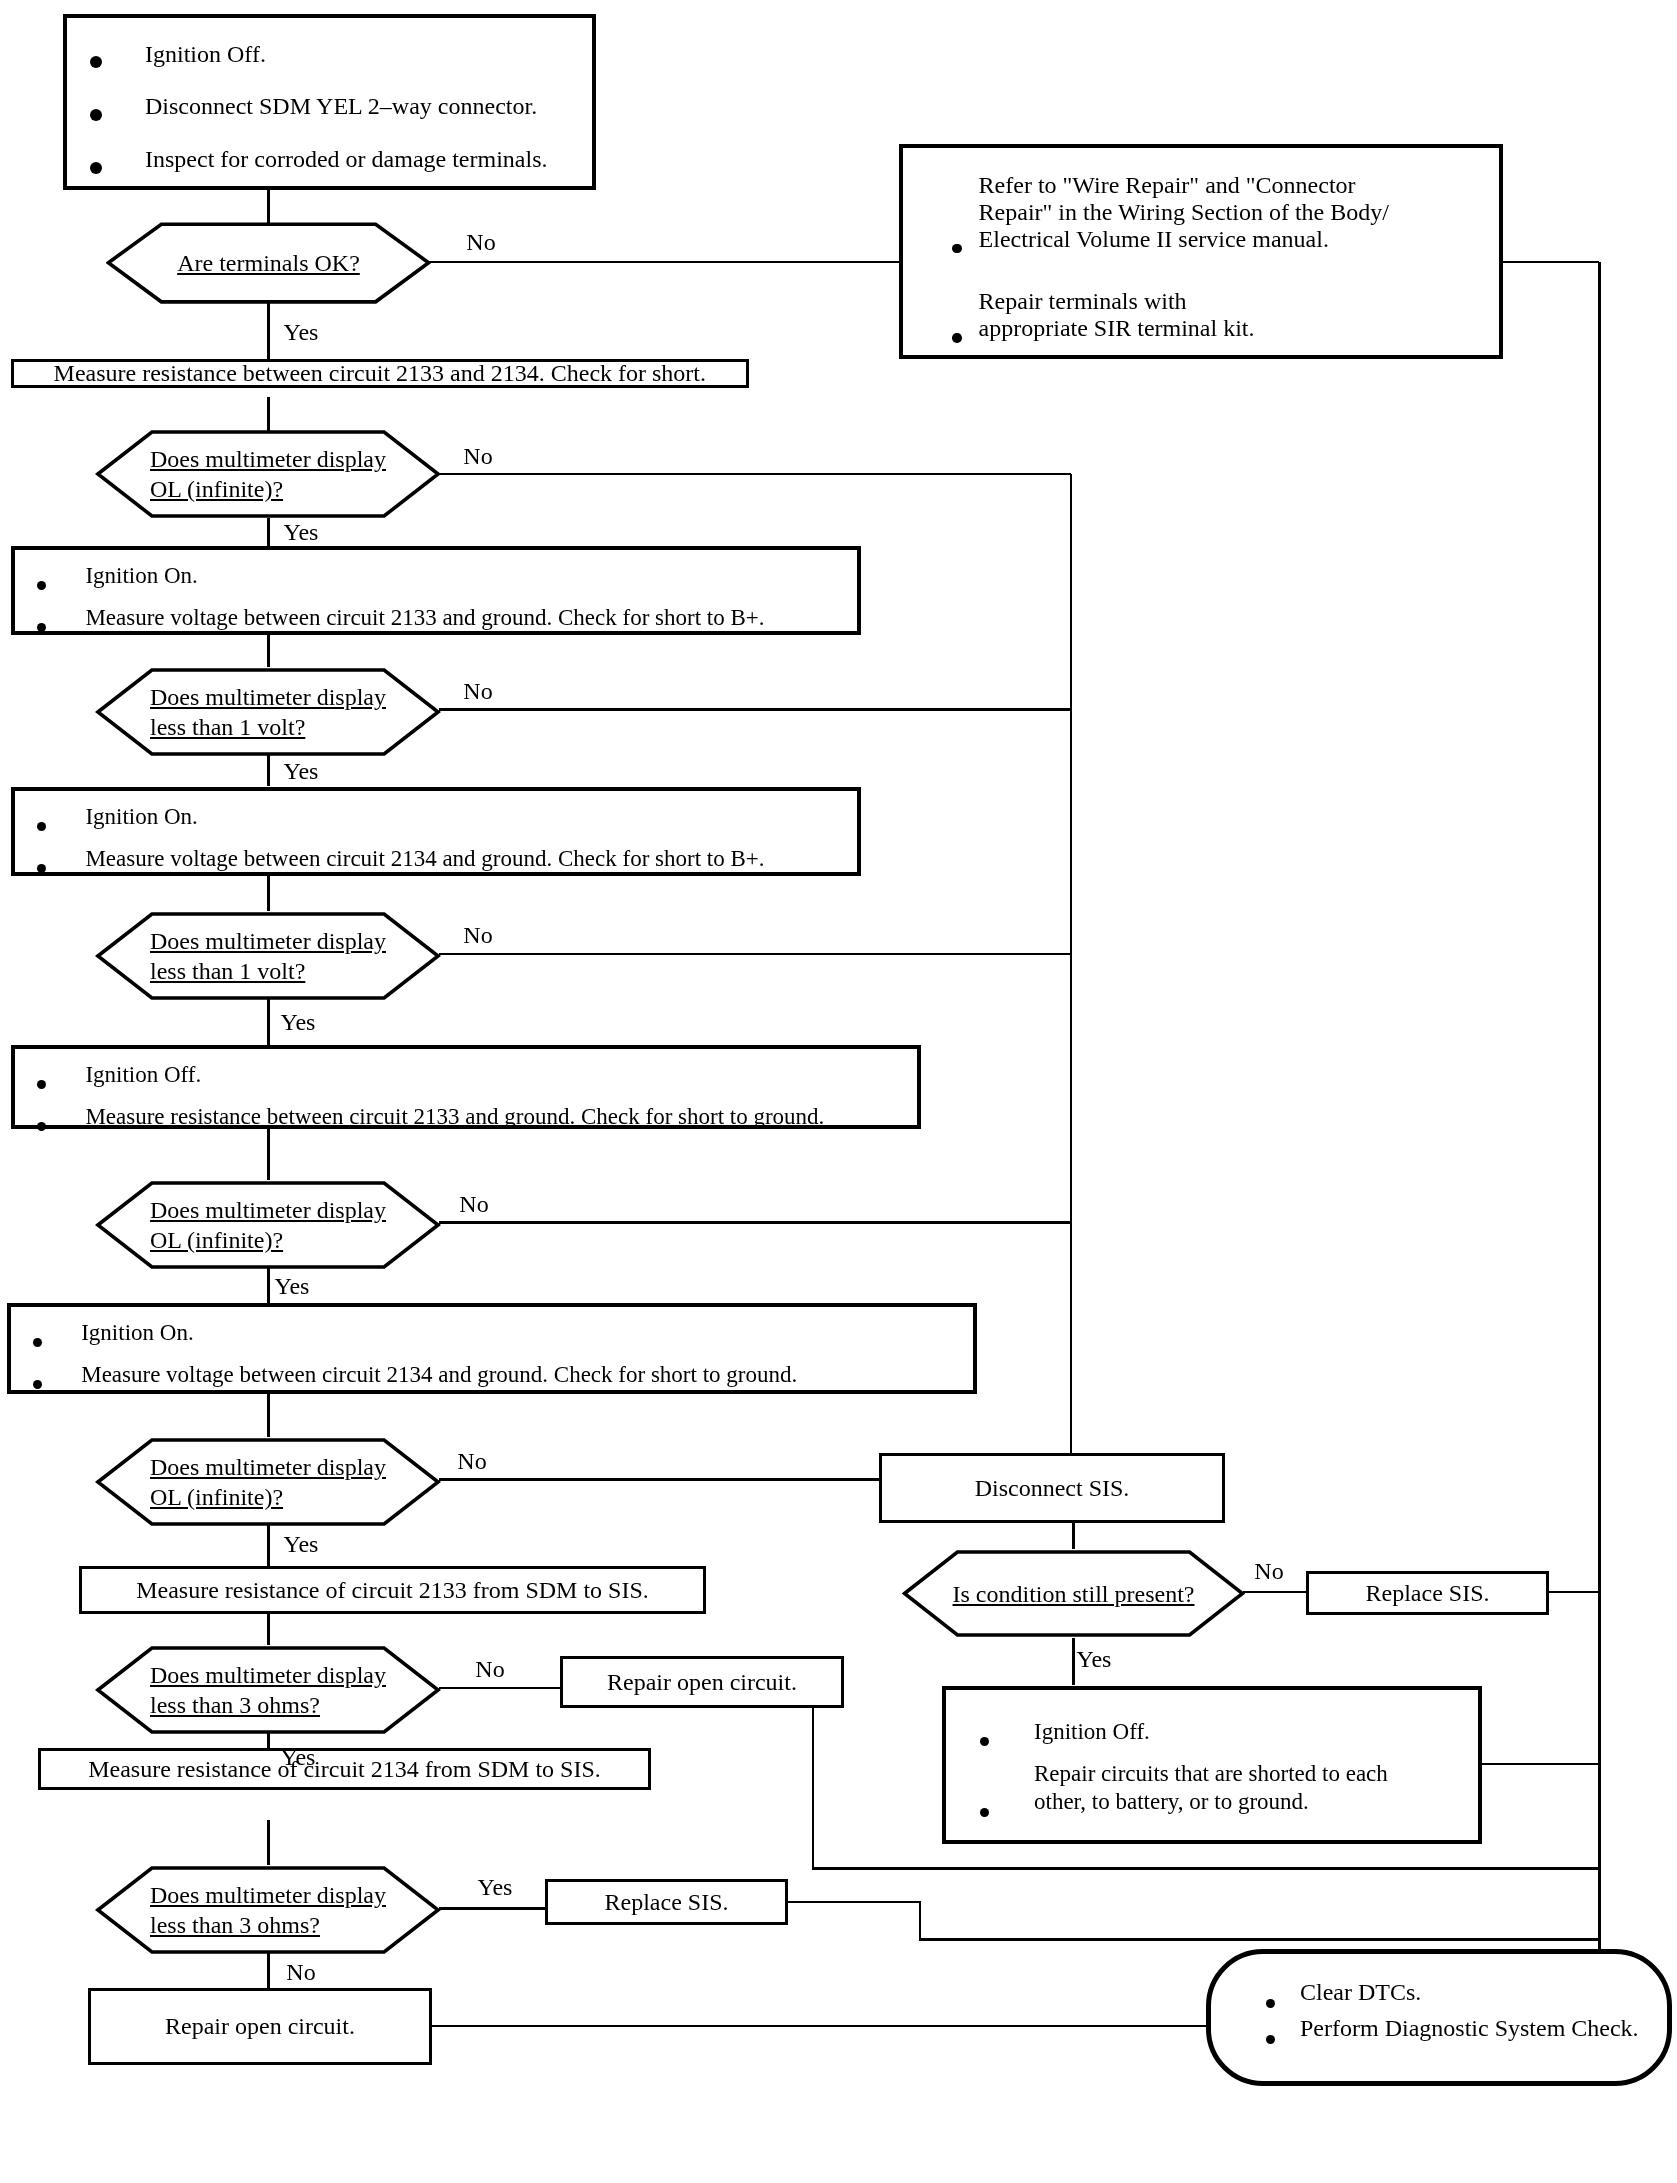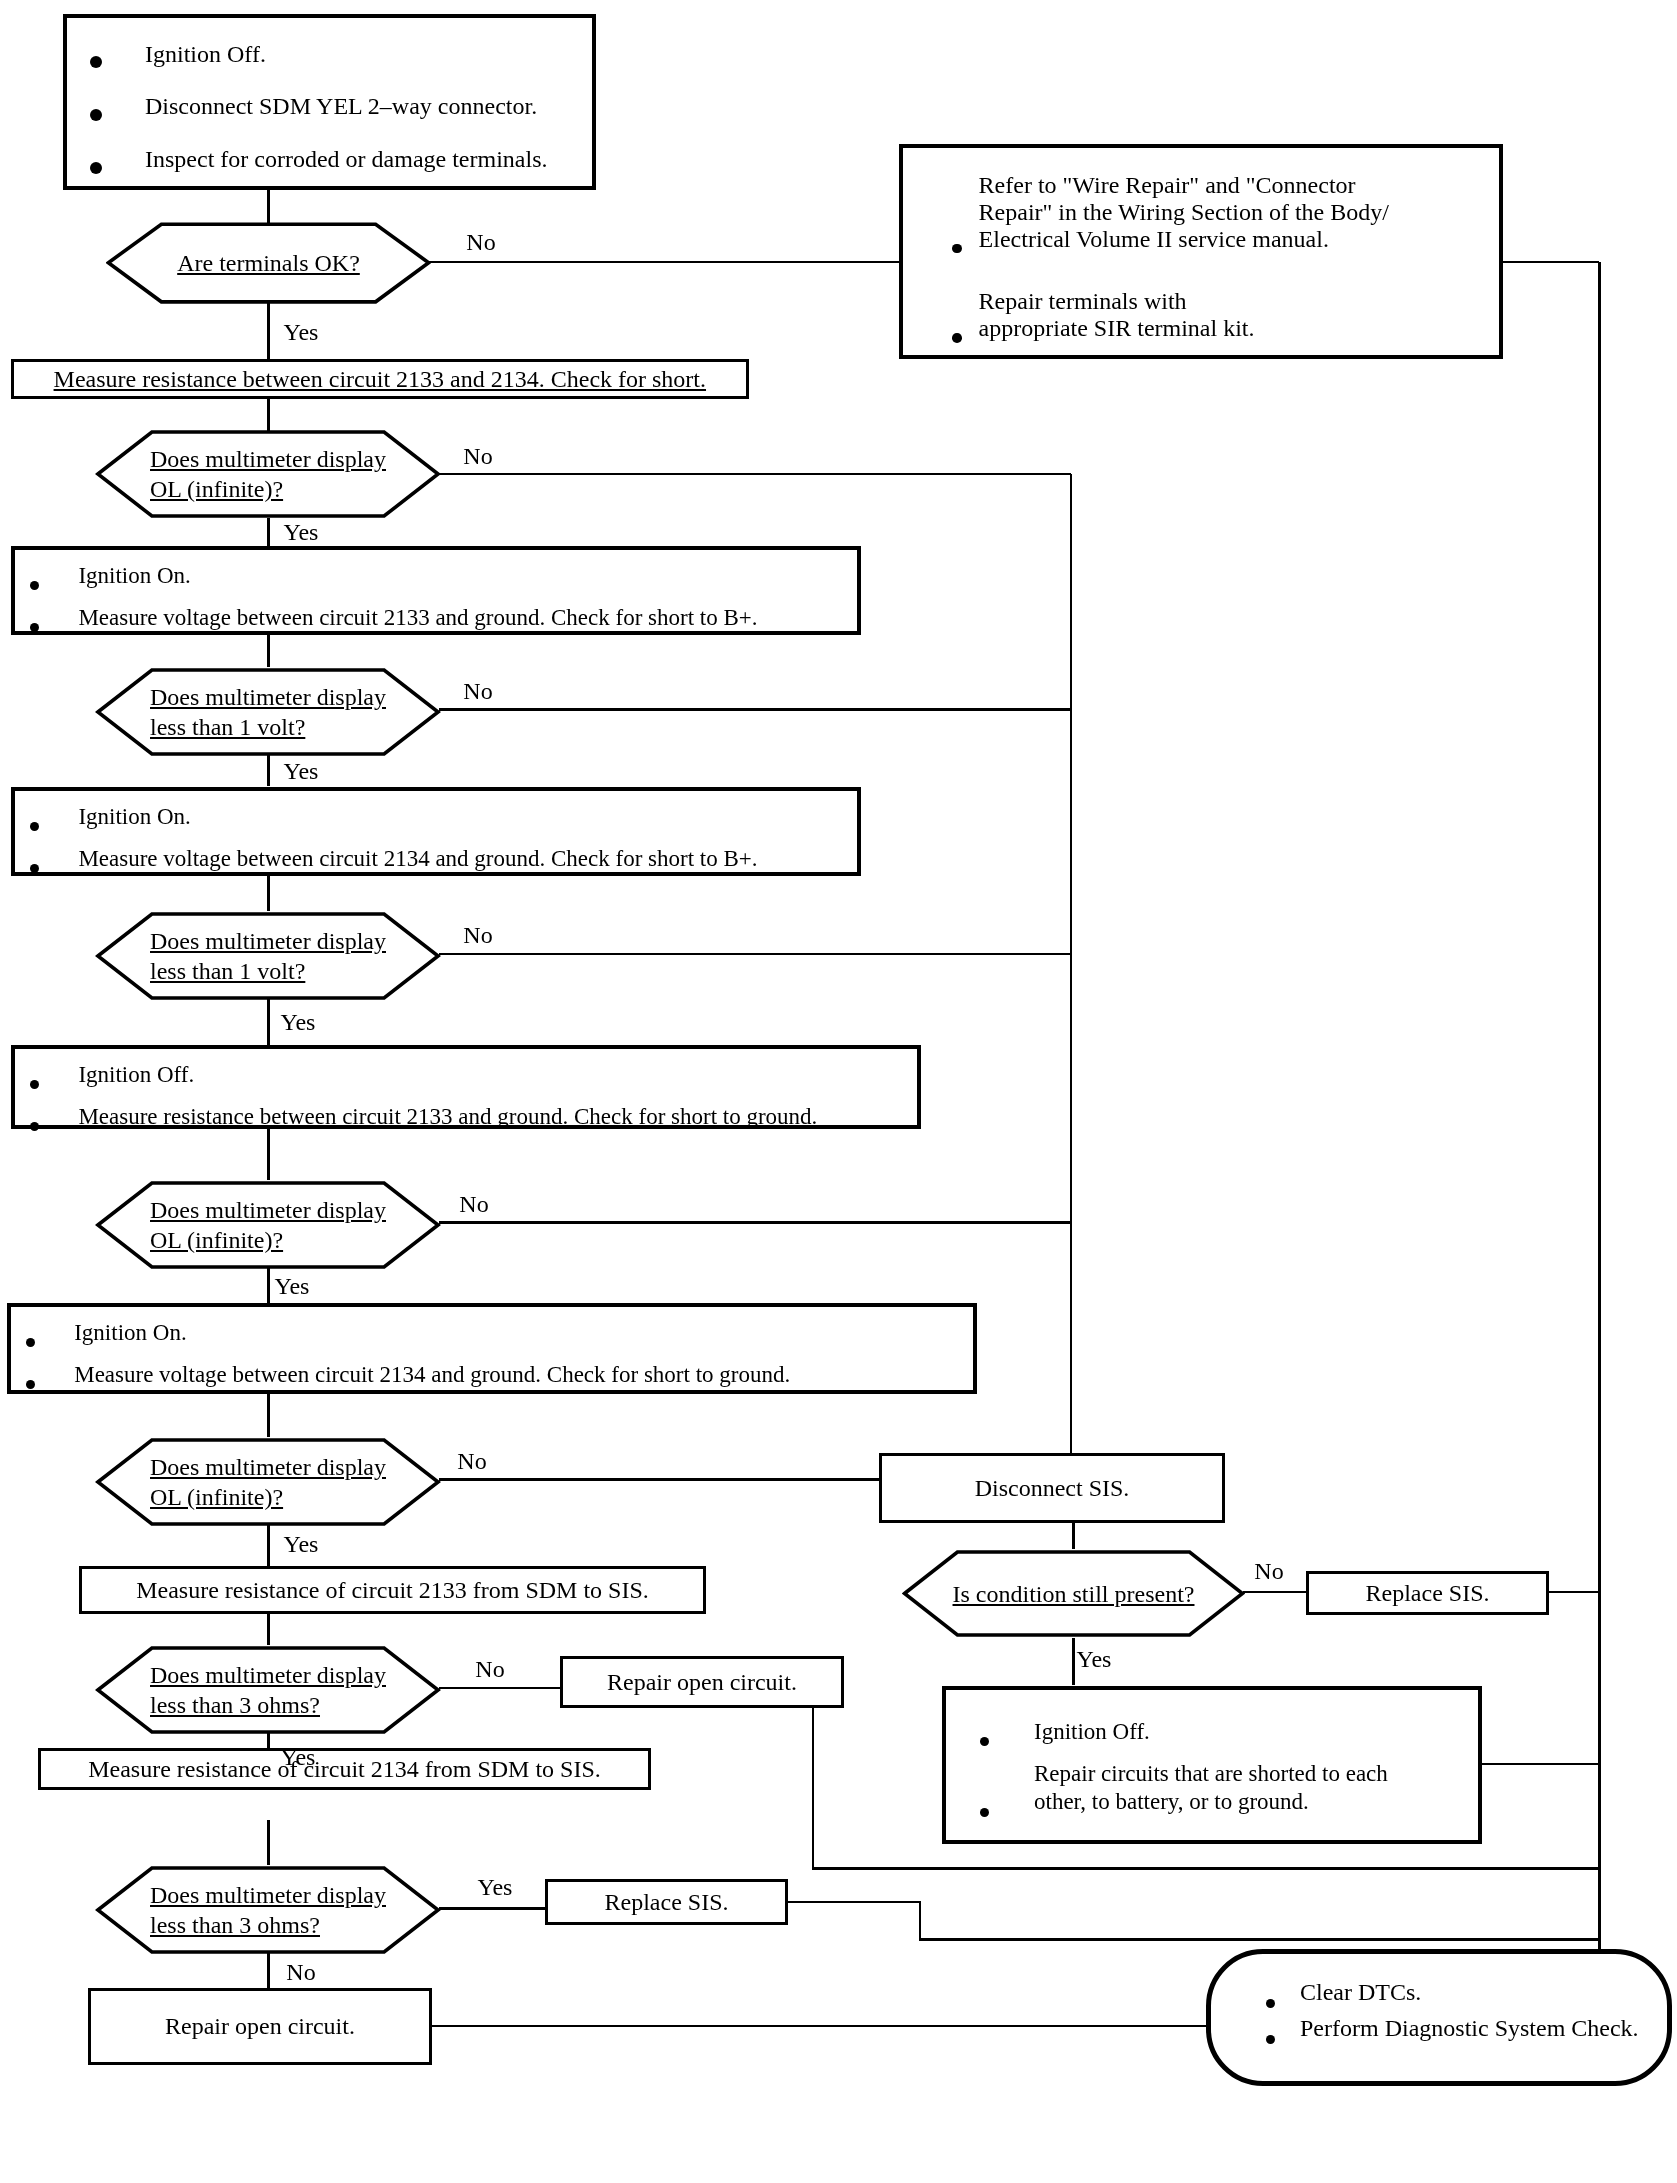--- a/index.html
+++ b/index.html
@@ -24,21 +24,21 @@
   .btxt .ln{display:block;white-space:nowrap;}
   
   .bl-b1{padding:21.7px 9.6px 0 23px;font-size:24px;line-height:1.2;}
   .bl-b1 .bitem{margin-bottom:24px;}
   .bl-b1 .bdot{width:12px;height:12px;margin:9px 43px 0 0;}
   
   .bl-tb{padding:24px 8.4px 0 49px;font-size:24px;line-height:1.13;}
   .bl-tb .bitem{margin-bottom:35px;}
   .bl-tb .bdot{width:9.6px;height:9.6px;margin:9.6px 17px 0 0;}
   
-  .bl-mid{padding:12px 7.2px 0 15.6px;font-size:23px;line-height:1.2;}
+  .bl-mid{padding:12px 7.2px 0 15.6px;font-size:23px;line-height:1.2;margin-left:7px;}
   .bl-mid .bitem{margin-bottom:14.4px;}
   .bl-mid .bdot{width:9px;height:9px;margin:9px 39px 0 0;}
   
   .bl-rc{padding:28px 14.4px 0 34px;font-size:23px;line-height:1.22;}
   .bl-rc .bitem{margin-bottom:14.4px;}
   .bl-rc .bdot{width:9px;height:9px;margin:9px 45px 0 0;}
   .bl-rc .wrapcol{max-width:397px;}
   
   .bl-rb{padding:23px 8.4px 0 55px;font-size:24px;line-height:1.3;}
   .bl-rb .bitem{margin-bottom:4.8px;}
@@ -128,21 +128,21 @@
       <div class="bitem">
           <span class="bdot"></span>
           <span class="btxt">
         <span class="ln">Repair terminals with</span>
         <span class="ln">appropriate SIR terminal kit.</span>
       </span>
         </div>
     </div>
   </div>
 
-  <div class="node single" style="left:10.8px;top:359px;width:738px;height:40px;text-decoration:underline;">
+  <div class="node single" style="left:10.8px;top:359px;width:738px;height:29px;">
     <span>Measure resistance between circuit 2133 and 2134.  Check for short.</span>
   </div>
 
   <div class="hex" style="left:95px;top:429px;width:346px;height:90px;">
     <svg width="346" height="90" viewBox="0 0 575 150">
         <polygon points="4,75 94,5 481,5 571,75 481,145 94,145" fill="#fff" stroke="#000" stroke-width="6"></polygon>
       </svg>
     <div class="hexlabel">
         <div class="inner">
       <span class="ln">Does multimeter display</span>

